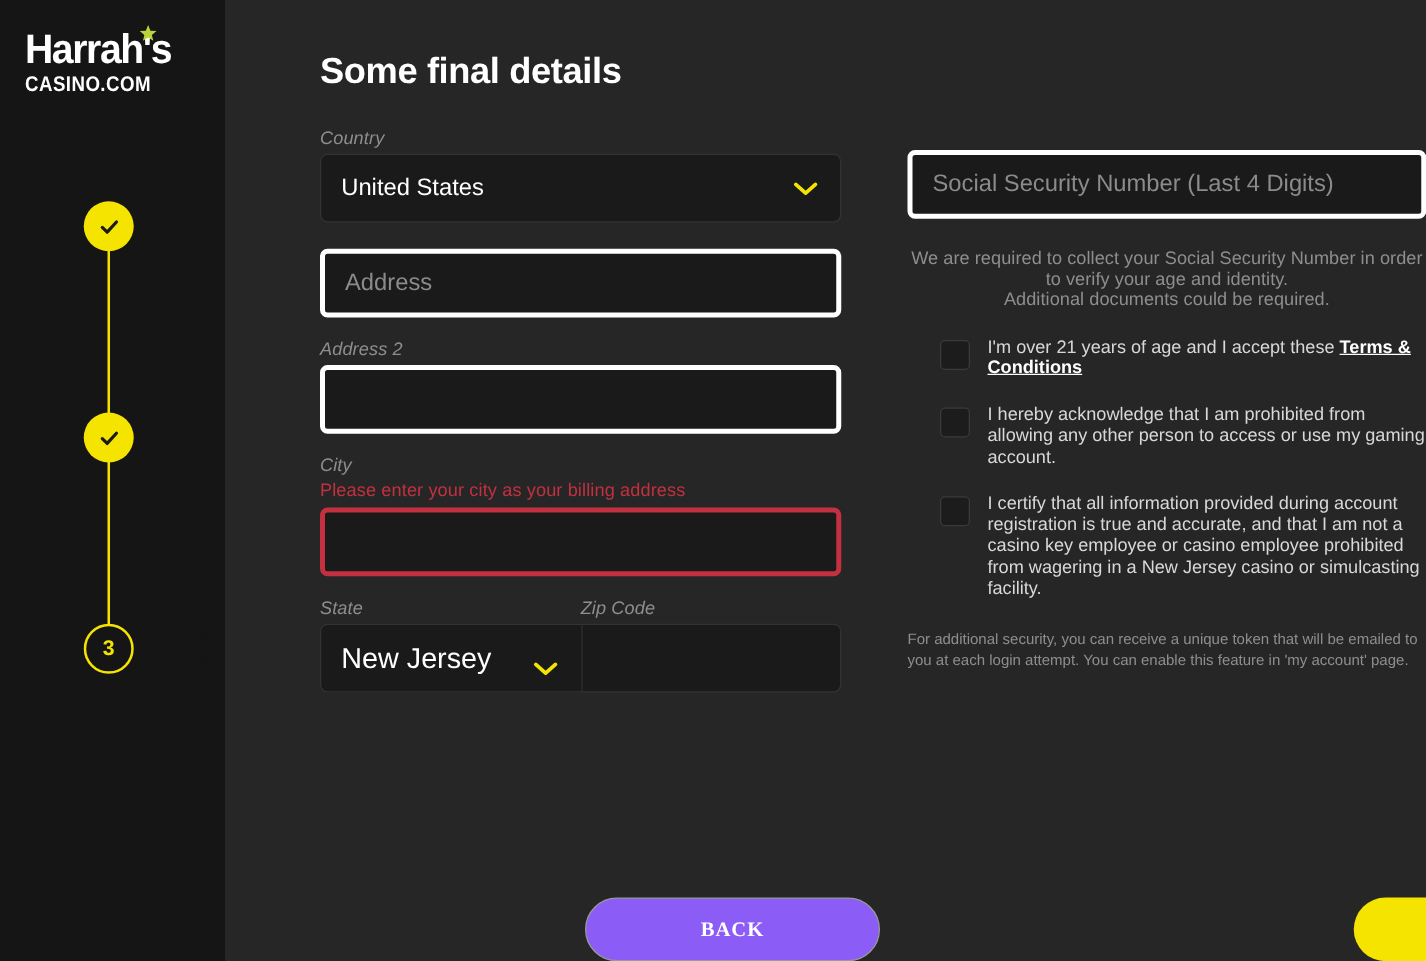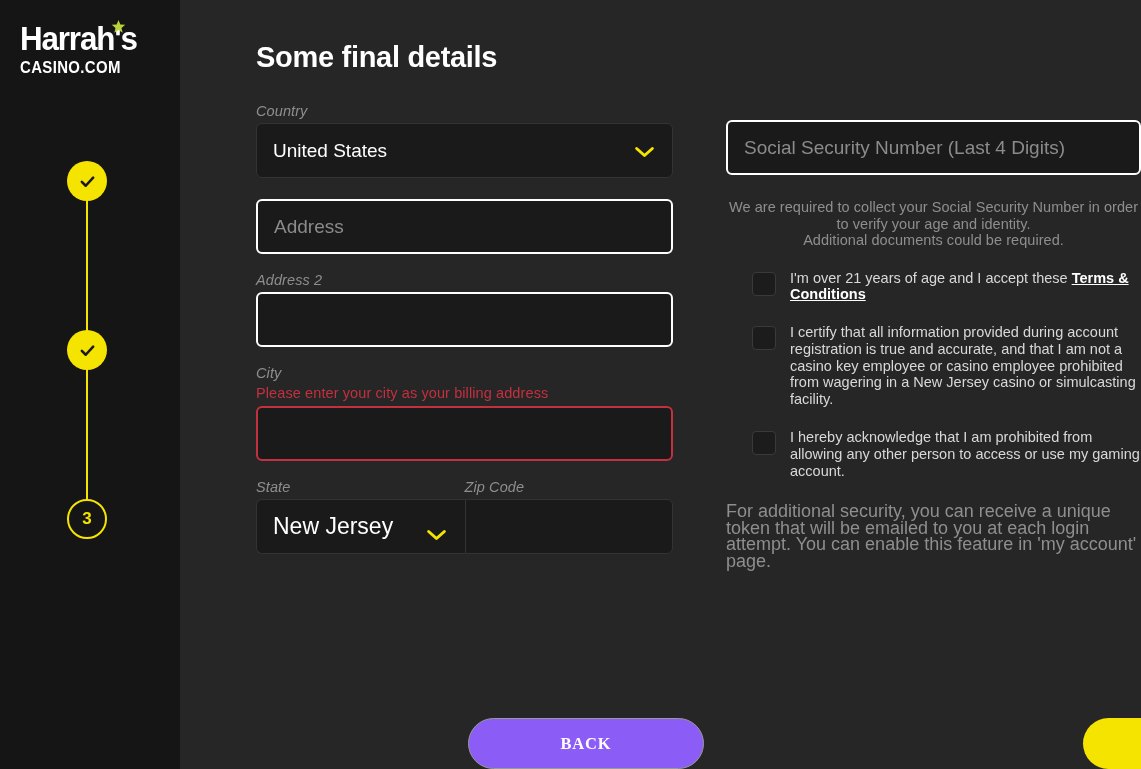--- a/index.html
+++ b/index.html
@@ -72,21 +72,21 @@
   .col-right { position: absolute; left: 546px; top: 120px; width: 415px; }
 
   .field-label {
     font-size: 14.5px; color: #8e8e8e; margin-bottom: 4px; letter-spacing: 0.1px; font-style: italic;
   }
   .field-error {
     font-size: 14.5px; color: #c33040; margin-bottom: 5px; letter-spacing: 0.1px;
   }
   .input {
     width: 100%; height: 55px;
-    background: #1a1a1a; border: 2px solid #ffffff; border-radius: 6px;
+    background: #1a1a1a; border: 4px solid #ffffff; border-radius: 6px;
     color: #ffffff; font-size: 19px; font-family: "Liberation Sans", sans-serif;
     padding: 0 16px; outline: none;
   }
   .input::placeholder { color: #8b8b8b; }
   .input.error-border { border-color: #c33040; }
   .gap-lg { height: 21px; }
   .gap-md { height: 18px; }
 
   .select-wrap { position: relative; width: 100%; }
   .select-box {
@@ -127,21 +127,21 @@
   .check-row { display: flex; align-items: flex-start; margin-top: 21px; padding-left: 26px; }
   .checkbox {
     flex: 0 0 auto; width: 24px; height: 24px; margin-top: 2px;
     background: #1c1c1c; border: 1px solid #3a3a3a; border-radius: 4px;
   }
   .check-label {
     margin-left: 14px; font-size: 14.5px; color: #d8d8d8; line-height: 16.8px;
   }
   .tc-link { color: #ffffff; font-weight: bold; text-decoration: underline; }
   .footnote {
-    font-size: 18px; color: #8e8e8e; line-height: 16.5px; margin-top: 24px;
+    font-size: 12px; color: #8e8e8e; line-height: 16.5px; margin-top: 24px;
   }
 
   
   .btn-back {
     position: absolute; left: 288px; top: 718px;
     width: 236px; height: 51px;
     background: #8b5cf6; border: 1px solid #9a9a9a; border-radius: 26px;
     color: #ffffff; font-size: 16.5px; font-weight: bold; letter-spacing: 0.8px;
     display: flex; align-items: center; justify-content: center;
     font-family: Liberation Serif, serif; cursor: pointer;
@@ -274,26 +274,26 @@
 
       <div class="check-row">
         <div class="checkbox"></div>
         <div class="check-label">
           <span>I'm over 21 years of age and I accept these </span><a class="tc-link" href="#">Terms &amp; Conditions</a>
         </div>
       </div>
 
       <div class="check-row">
         <div class="checkbox"></div>
-        <div class="check-label">I certify that all information provided during account registration is true and accurate, and that I am not a casino key employee or casino employee prohibited from wagering in a New Jersey casino or simulcasting facility.</div>
+        <div class="check-label">I hereby acknowledge that I am prohibited from allowing any other person to access or use my gaming account.</div>
       </div>
 
       <div class="check-row">
         <div class="checkbox"></div>
-        <div class="check-label">I hereby acknowledge that I am prohibited from allowing any other person to access or use my gaming account.</div>
+        <div class="check-label">I certify that all information provided during account registration is true and accurate, and that I am not a casino key employee or casino employee prohibited from wagering in a New Jersey casino or simulcasting facility.</div>
       </div>
 
       <div class="footnote">For additional security, you can receive a unique token that will be emailed to you at each login attempt. You can enable this feature in 'my account' page.</div>
     </div>
 
     <button class="btn-back">BACK</button>
     <button class="btn-register">REGISTER</button>
 
   </div>
 </div>

